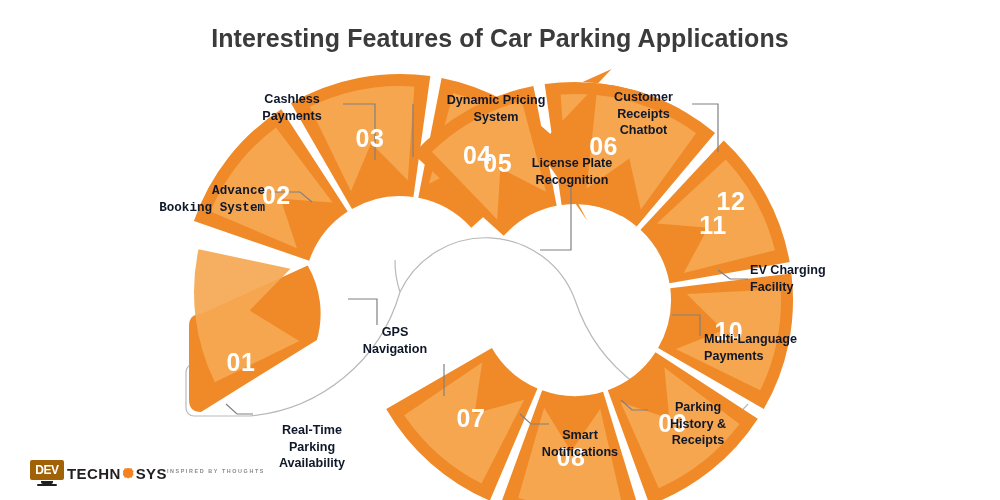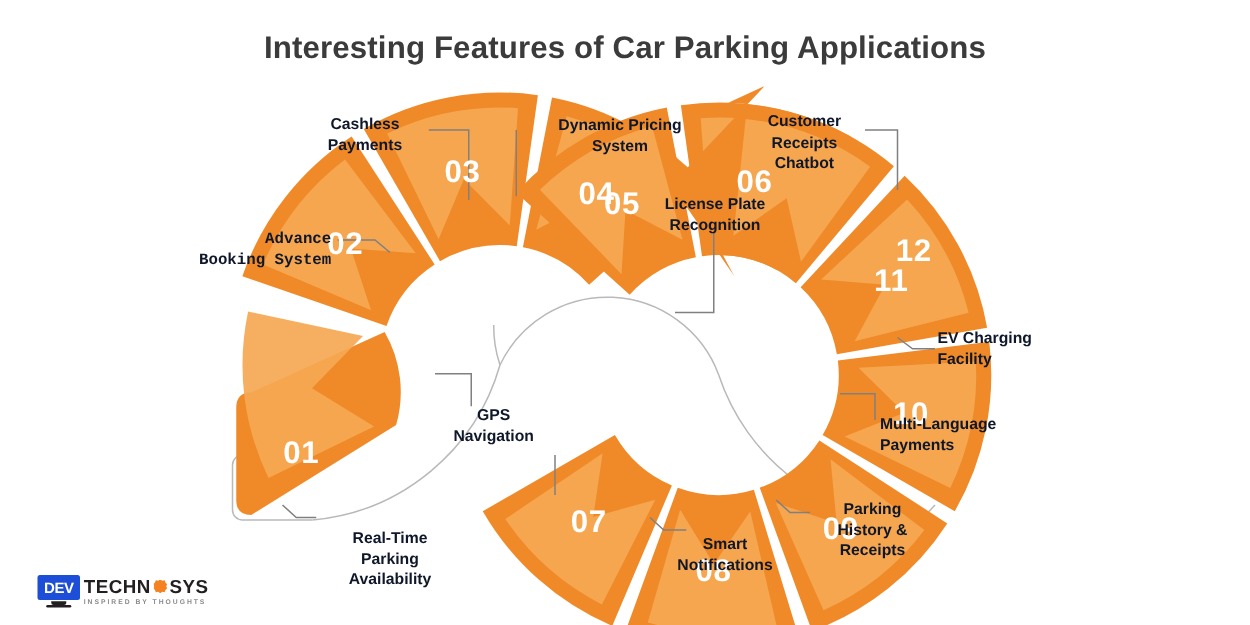--- a/index.html
+++ b/index.html
@@ -28,32 +28,32 @@
     font-size:25px;font-weight:700;fill:#ffffff;
     font-family:"Liberation Sans", sans-serif;
     text-anchor:middle;dominant-baseline:central;
     letter-spacing:.5px;
   }
 
   
   .logo{position:absolute;left:30px;top:460px;display:flex;align-items:center;}
   .logo-mark{position:relative;width:34px;height:26px;margin-right:2px;}
   .logo-screen{
-    width:34px;height:20px;background:#1d4ed8;border-radius:2px;
+    width:34px;height:20px;background:#a16207;border-radius:2px;
     display:flex;align-items:center;justify-content:center;
   }
   .logo-dev{
     color:#ffffff;font-size:12px;font-weight:800;letter-spacing:-.4px;
     font-family:"Liberation Sans", sans-serif;line-height:1;
   }
   .logo-stand{
     width:12px;height:3px;background:#231f20;margin:1px auto 0;border-radius:0 0 2px 2px;
   }
   .logo-stand2{width:20px;height:2px;background:#231f20;margin:0 auto;border-radius:1px;}
-  .logo-txt{display:flex;flex-direction:column;justify-content:center;margin-left:1px;}
+  .logo-txt{display:flex;flex-direction:row;justify-content:center;margin-left:1px;}
   .logo-word{
     font-size:15px;font-weight:800;color:#231f20;letter-spacing:.4px;line-height:1;
     display:flex;align-items:center;
   }
   .logo-gear{
     display:inline-block;width:11px;height:11px;background:#f58220;
     margin:0 2px;
     clip-path:polygon(50% 0,65% 10%,82% 6%,88% 22%,100% 35%,94% 50%,100% 65%,88% 78%,82% 94%,65% 90%,50% 100%,35% 90%,18% 94%,12% 78%,0 65%,6% 50%,0 35%,12% 22%,18% 6%,35% 10%);
     position:relative;
   }

